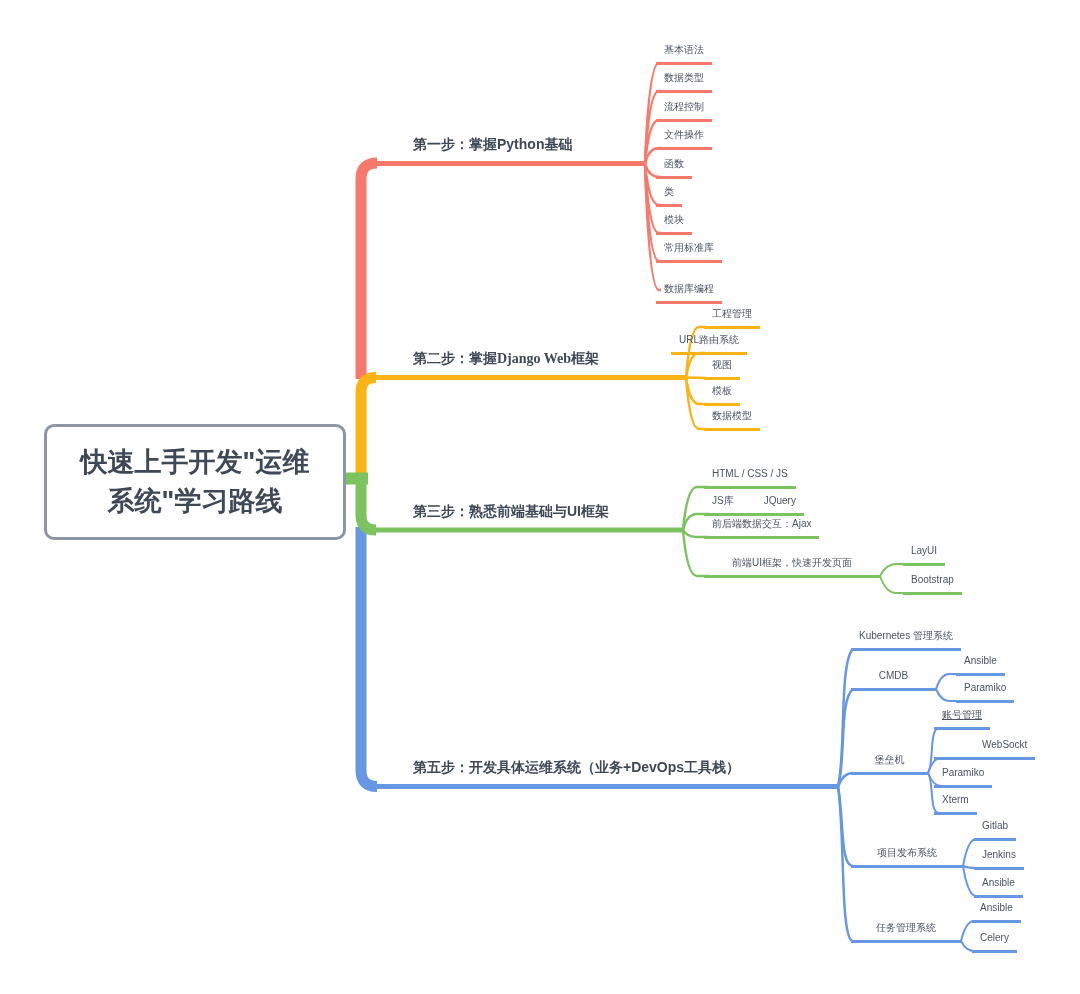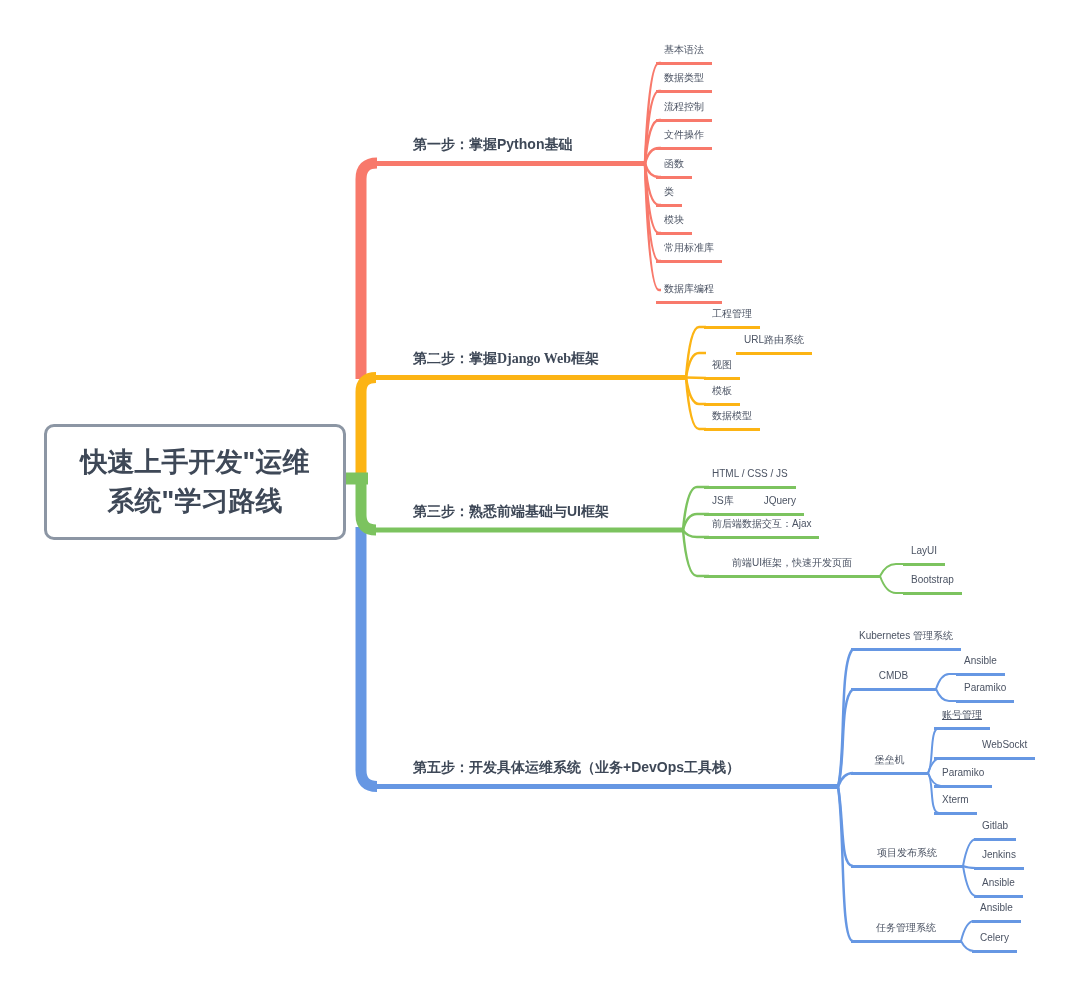--- a/index.html
+++ b/index.html
@@ -100,21 +100,21 @@
   <div class="topic" style="left: 656px; top: 70px; border-color: rgb(248, 121, 107);">数据类型</div>
   <div class="topic" style="left: 656px; top: 99px; border-color: rgb(248, 121, 107);">流程控制</div>
   <div class="topic" style="left: 656px; top: 127px; border-color: rgb(248, 121, 107);">文件操作</div>
   <div class="topic" style="left: 656px; top: 156px; border-color: rgb(248, 121, 107);">函数</div>
   <div class="topic" style="left: 656px; top: 184px; border-color: rgb(248, 121, 107);">类</div>
   <div class="topic" style="left: 656px; top: 212px; border-color: rgb(248, 121, 107);">模块</div>
   <div class="topic" style="left: 656px; top: 240px; border-color: rgb(248, 121, 107);">常用标准库</div>
   <div class="topic" style="left: 656px; top: 269px; border-color: rgb(248, 121, 107); margin-top: 12px;">数据库编程</div>
 
   <div class="topic" style="left: 704px; top: 306px; border-color: rgb(252, 180, 20);">工程管理</div>
-  <div class="topic" style="left: 736px; top: 332px; border-color: rgb(252, 180, 20);">URL路由系统</div>
+  <div class="topic" style="left: 671px; top: 332px; border-color: rgb(252, 180, 20);">URL路由系统</div>
   <div class="topic" style="left: 704px; top: 357px; border-color: rgb(252, 180, 20);">视图</div>
   <div class="topic" style="left: 704px; top: 383px; border-color: rgb(252, 180, 20);">模板</div>
   <div class="topic" style="left: 704px; top: 408px; border-color: rgb(252, 180, 20);">数据模型</div>
 
   <div class="topic" style="left: 704px; top: 466px; border-color: rgb(124, 195, 95);">HTML / CSS / JS</div>
   <div class="topic" style="left: 704px; top: 493px; border-color: rgb(124, 195, 95);"><span>JS库</span><span class="gap"></span><span>JQuery</span></div>
   <div class="topic" style="left: 704px; top: 516px; border-color: rgb(124, 195, 95);">前后端数据交互：Ajax</div>
   <div class="topic parent" style="left: 704px; top: 555px; width: 176px; border-color: rgb(124, 195, 95);">前端UI框架，快速开发页面</div>
   <div class="topic" style="left: 903px; top: 543px; border-color: rgb(124, 195, 95);">LayUI</div>
   <div class="topic" style="left: 903px; top: 572px; border-color: rgb(124, 195, 95);">Bootstrap</div>

